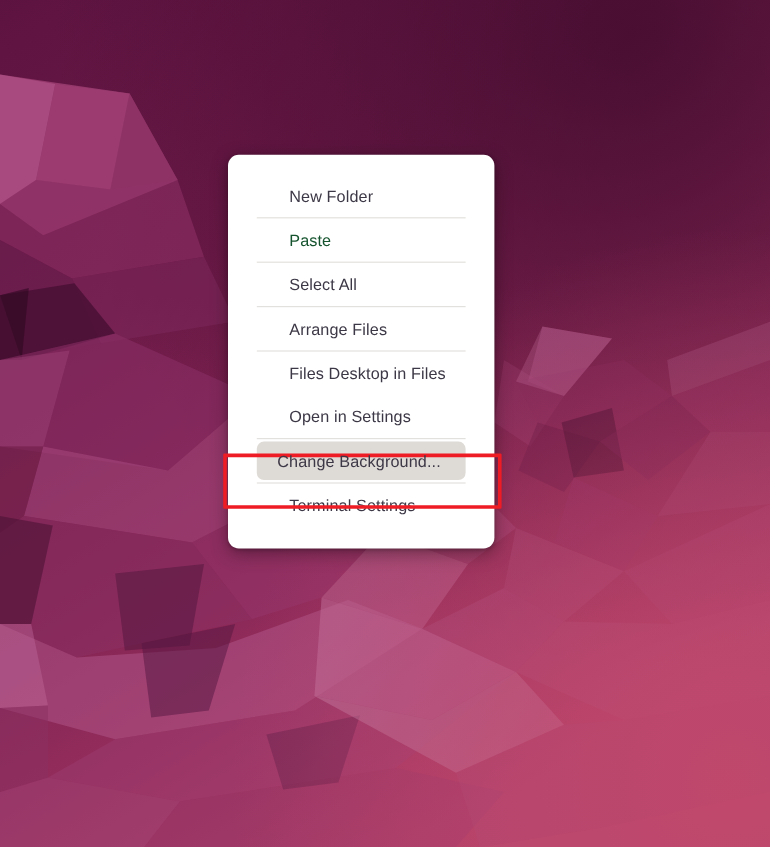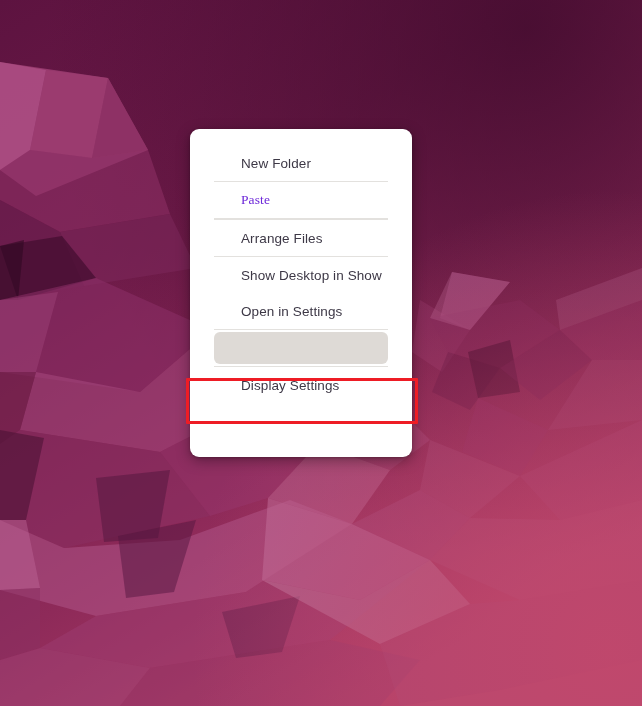--- a/index.html
+++ b/index.html
@@ -54,22 +54,21 @@
 
   .menu-item .label {
     font-size: 13.5px;
     color: #3d3846;
     letter-spacing: 0.1px;
     padding-left: 25px;
     white-space: nowrap;
   }
 
   .menu-item.disabled .label {
-    color: #6d28d9;
-    font-family: Liberation Serif, serif;
+    color: #14532d;
   }
 
   .menu-item.hovered {
     padding: 0 8px;
   }
   .menu-item.hovered .hover-pill {
     position: absolute;
     left: 8px;
     right: 8px;
     top: 2px;
@@ -207,44 +206,48 @@
     <div class="menu-item">
       <span class="label">New Folder</span>
     </div>
     <div class="separator"></div>
 
     <div class="menu-item disabled">
       <span class="label">Paste</span>
     </div>
     <div class="separator"></div>
 
+    <div class="menu-item">
+      <span class="label">Select All</span>
+    </div>
     <div class="separator"></div>
 
     <div class="menu-item">
       <span class="label">Arrange Files</span>
     </div>
 
     <div class="separator"></div>
 
     <div class="menu-item">
-      <span class="label">Show Desktop in Show</span>
+      <span class="label">Files Desktop in Files</span>
     </div>
 
     <div class="menu-item">
       <span class="label">Open in Settings</span>
     </div>
     <div class="separator"></div>
 
     <div class="menu-item hovered">
       <span class="hover-pill"></span>
-    </div>
-    <div class="separator"></div>
-
-
-    <div class="menu-item">
-      <span class="label">Display Settings</span>
+      <span class="label">Change Background...</span>
+    </div>
+    <div class="separator"></div>
+
+
+    <div class="menu-item">
+      <span class="label">Terminal Settings</span>
     </div>
 
   </div>
 
   <div id="annotation-box"></div>
 
 </div>
 
 </body></html>

